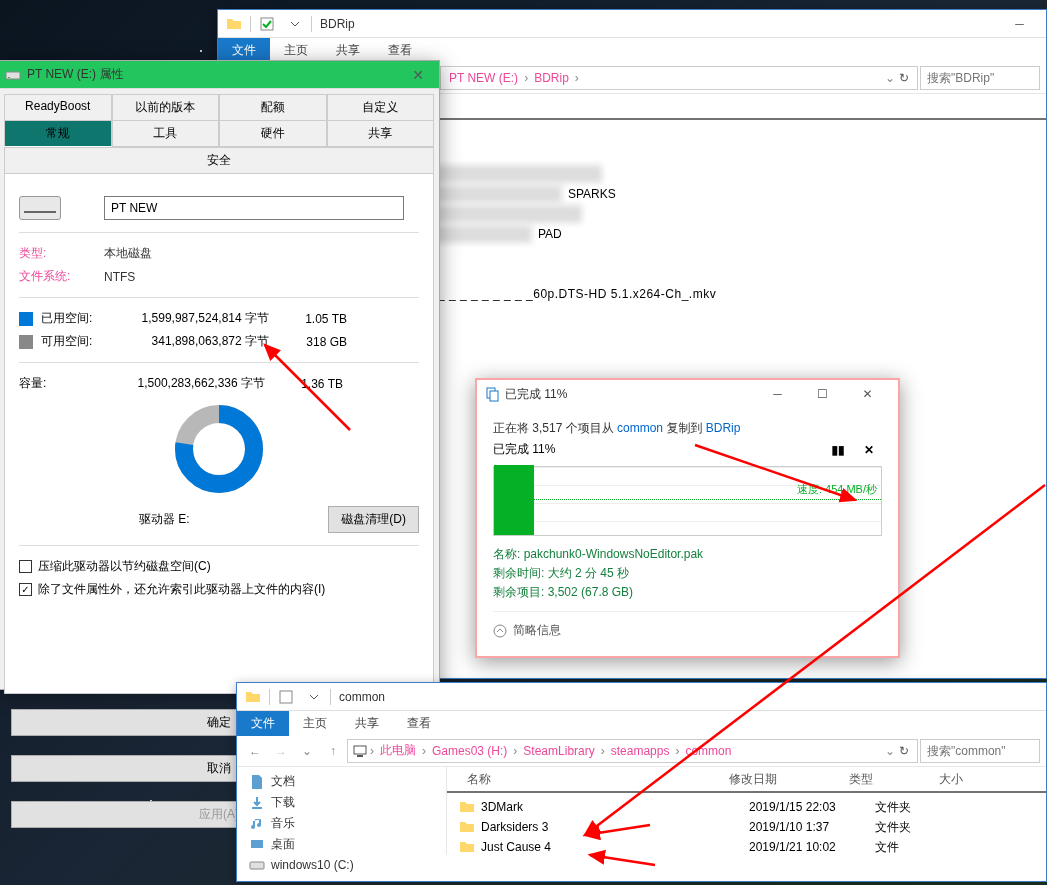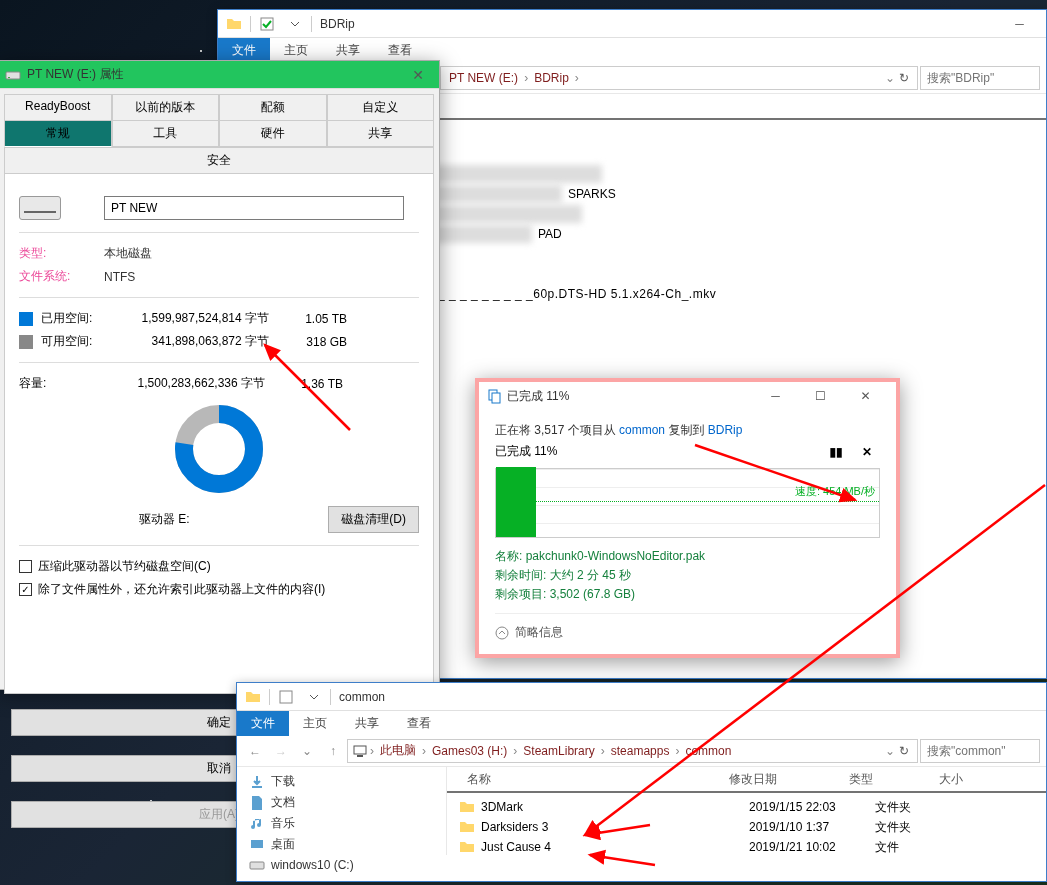--- a/index.html
+++ b/index.html
@@ -10,21 +10,21 @@
 .explorer-window { position: absolute; background: #fff; border: 1px solid #3e7ec9; box-shadow: 0 2px 10px rgba(0,0,0,0.3); }
 .exp-icon { width: 16px; height: 16px; margin: 0 4px; }
 .exp-title { flex: 1; color: #333; padding-left: 4px; }
 .exp-btn { width: 45px; height: 27px; display: flex; align-items: center; justify-content: center; color: #555; }
 .ribbon-tabs { height: 24px; background: #fff; display: flex; align-items: center; }
 .ribbon-tab { padding: 4px 14px; color: #444; }
 .ribbon-tab.active { background: #1979ca; color: #fff; }
 .nav-bar { height: 32px; display: flex; align-items: center; padding: 2px 6px; gap: 2px; border-bottom: 1px solid #e8e8e8; }
 .nav-arrow { width: 24px; height: 24px; display: flex; align-items: center; justify-content: center; color: #888; }
 .breadcrumb { flex: 1; border: 1px solid #ccc; height: 24px; display: flex; align-items: center; padding: 0 4px; background: #fff; }
-.crumb { padding: 0 4px; color: #7f1d1d; display: flex; align-items: center; }
+.crumb { padding: 0 4px; color: #ec4899; display: flex; align-items: center; }
 .crumb-sep { padding: 0 2px; color: #888; }
 .search-box { width: 120px; border: 1px solid #ccc; height: 24px; padding: 0 6px; color: #888; background: #fff; }
 .column-headers { height: 26px; border-bottom: 2px solid #737373; display: flex; align-items: center; background: #fff; color: #555; padding-left: 12px; }
 .col-h { padding: 0 8px; }
 .file-list { background: #fff; padding: 4px 0; }
 .file-row { height: 20px; display: flex; align-items: center; padding: 0 12px; gap: 6px; }
 .folder-icon { width: 16px; height: 16px; }
 
 
 #exp1 { left: 217px; top: 9px; width: 830px; height: 670px; }
@@ -58,21 +58,21 @@
 .sq.free { background: #888; }
 .disk-chart { display: flex; justify-content: center; margin: 12px 0; }
 .cleanup-row { display: flex; justify-content: space-between; align-items: center; }
 .win-btn { border: 1px solid #adadad; background: #e1e1e1; padding: 4px 12px; min-width: 82px; text-align: center; }
 .win-btn:disabled, .win-btn.disabled { color: #999; }
 .props-buttons { display: flex; justify-content: flex-end; gap: 19px; padding: 10px 12px; flex-direction: column; }
 .checkbox-row { display: flex; align-items: center; gap: 6px; margin: 6px 0; }
 .check { width: 13px; height: 13px; border: 1px solid #333; display: inline-flex; align-items: center; justify-content: center; font-size: 10px; }
 
 
-#copy-dialog { position: absolute; left: 475px; top: 378px; width: 425px; height: 280px; background: #fff; border: 4px solid #fca5a5; box-shadow: 0 4px 20px rgba(0,0,0,0.4); }
+#copy-dialog { position: absolute; left: 475px; top: 378px; width: 425px; height: 280px; background: #fff; border: 2px solid #fca5a5; box-shadow: 0 4px 20px rgba(0,0,0,0.4); }
 .copy-title { height: 28px; display: flex; align-items: center; padding: 0 8px; }
 .copy-title-text { flex: 1; color: #333; }
 .copy-body { padding: 8px 16px; }
 .copy-msg { color: #333; margin: 4px 0; }
 .copy-link { color: #0066cc; }
 .copy-percent { font-size: 15px; margin: 4px 0 8px 0; display:flex; align-items:center; justify-content:space-between;}
 .copy-chart { border: 1px solid #ccc; height: 70px; position: relative; background: #fff; background-image: linear-gradient(#eee 1px, transparent 1px); background-size: 100% 18px; }
 .copy-bar { position: absolute; bottom: 0; background: #06b025; }
 .copy-speed { position: absolute; right: 4px; bottom: 38px; color: #06b025; font-size: 11px; }
 .copy-line { position:absolute; bottom:35px; left:40px; right:0; border-top:1px dotted #06b025;}
@@ -384,29 +384,29 @@
       <span style="flex:1"></span>
       <span style="color:#888">⌄</span>
       <span style="padding:0 4px;color:#555">↻</span>
     </div>
     <input class="search-box" placeholder="搜索&quot;common&quot;" style="">
   </div>
   <div class="content-area">
     <div class="sidebar">
       <div class="sidebar-item">
           <svg width="16" height="16" viewBox="0 0 16 16">
+            <path fill="#5ba0d0" d="M3 1h7l3 3v11H3z"></path>
+          </svg>
+          <span>文档</span>
+        </div>
+      <div class="sidebar-item">
+          <svg width="16" height="16" viewBox="0 0 16 16">
             <path fill="#5ba0d0" d="M8 2v8m-3-3l3 3 3-3M3 13h10" stroke="#5ba0d0" stroke-width="2"></path>
           </svg>
           <span>下载</span>
-        </div>
-      <div class="sidebar-item">
-          <svg width="16" height="16" viewBox="0 0 16 16">
-            <path fill="#5ba0d0" d="M3 1h7l3 3v11H3z"></path>
-          </svg>
-          <span>文档</span>
         </div>
       <div class="sidebar-item">
           <svg width="16" height="16" viewBox="0 0 16 16">
             <path fill="#5ba0d0" d="M6 3v8a2 2 0 11-2-2V5l8-2v6a2 2 0 11-2-2V3z"></path>
           </svg>
           <span>音乐</span>
         </div>
       <div class="sidebar-item">
           <svg width="16" height="16" viewBox="0 0 16 16">
             <rect x="2" y="3" width="12" height="8" fill="#5ba0d0"></rect>

